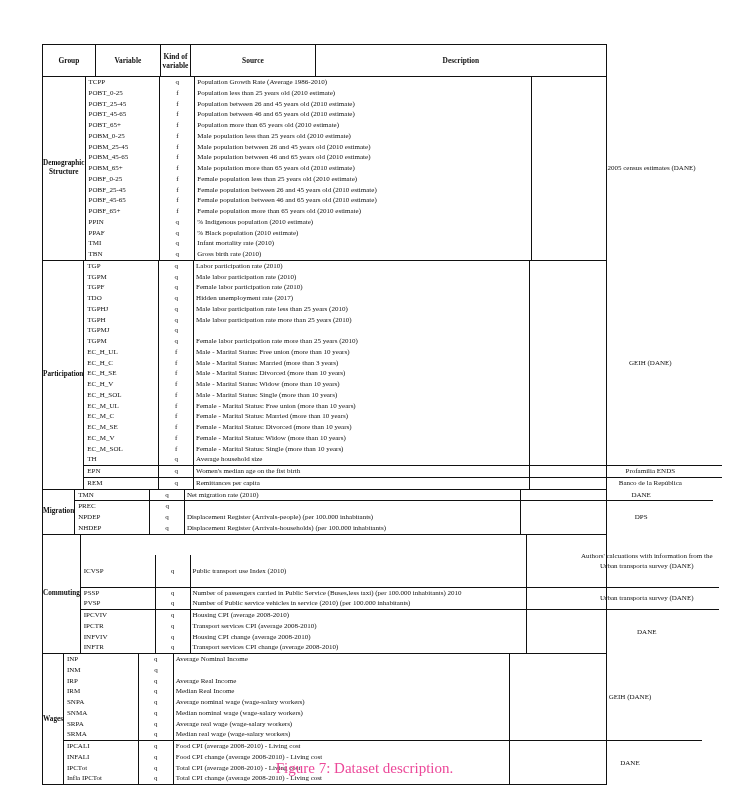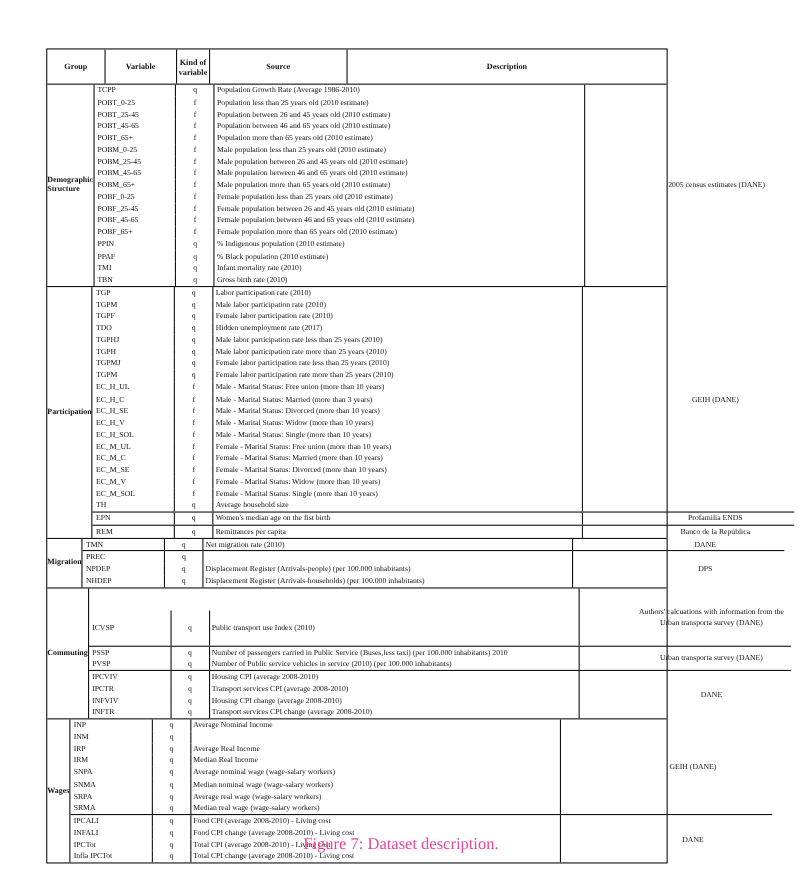--- a/index.html
+++ b/index.html
@@ -9,21 +9,21 @@
   .c { box-sizing:border-box; border-right:1px solid #111; display:flex; align-items:center; }
   .c:last-child { border-right:none; }
   .w-group { width:61px; }
   .w-var { width:75px; }
   .w-kind { width:35px; }
   .w-desc { width:336px; }
   .w-src { width:144px; }
   .hc { justify-content:center; text-align:center; font-weight:bold; font-size:7.4px; line-height:9px; }
   .block { display:flex; border-bottom:1px solid #111; }
   .block:last-child { border-bottom:none; }
-  .gcell { width:61px; box-sizing:border-box; border-right:1px solid #111; display:flex; align-items:center; justify-content:center; font-weight:bold; font-size:7.2px; line-height:9px; }
+  .gcell { width:61px; box-sizing:border-box; border-right:1px solid #111; display:flex; align-items:center; justify-content:center; text-align:center; font-weight:bold; font-size:7.2px; line-height:9px; }
   .sub { flex:1; display:flex; flex-direction:column; }
   .sg { display:flex; border-bottom:1px solid #111;gap:48px; }
   .sg:last-child { border-bottom:none; }
   .rows { width:446px; box-sizing:border-box; border-right:1px solid #111; }
   .r { display:flex; height:10.75px; font-size:7px; line-height:10.75px; }
   .r .v { width:75px; box-sizing:border-box; border-right:1px solid #111; padding-left:3px; white-space:nowrap; overflow:hidden; }
   .r .k { width:35px; box-sizing:border-box; border-right:1px solid #111; text-align:center; }
   .r .d { width:336px; box-sizing:border-box; padding-left:2px; white-space:nowrap; overflow:hidden; }
   .src { width:144px; box-sizing:border-box; display:flex; align-items:center; justify-content:center; text-align:center; font-size:7px; line-height:10px; padding:0 4px; }
   .tall .r { height:32px; line-height:32px;margin-top:20px; }
@@ -167,21 +167,20 @@
                 <div class="d">Male labor participation rate less than 25 years (2010)</div>
               </div>
               <div class="r">
                 <div class="v">TGPH</div>
                 <div class="k">q</div>
                 <div class="d">Male labor participation rate more than 25 years (2010)</div>
               </div>
               <div class="r">
                 <div class="v">TGPMJ</div>
                 <div class="k">q</div>
-                <div class="d">Female labor participation rate less than 25 years (2010)</div>
               </div>
               <div class="r">
                 <div class="v">TGPM</div>
                 <div class="k">q</div>
                 <div class="d">Female labor participation rate more than 25 years (2010)</div>
               </div>
               <div class="r">
                 <div class="v">EC_H_UL</div>
                 <div class="k">f</div>
                 <div class="d">Male - Marital Status: Free union (more than 10 years)</div>

